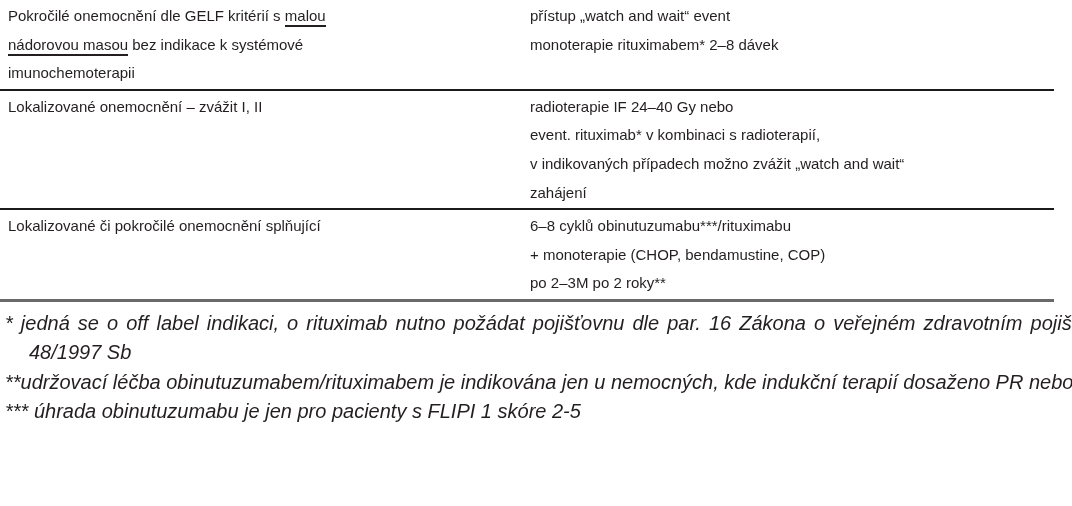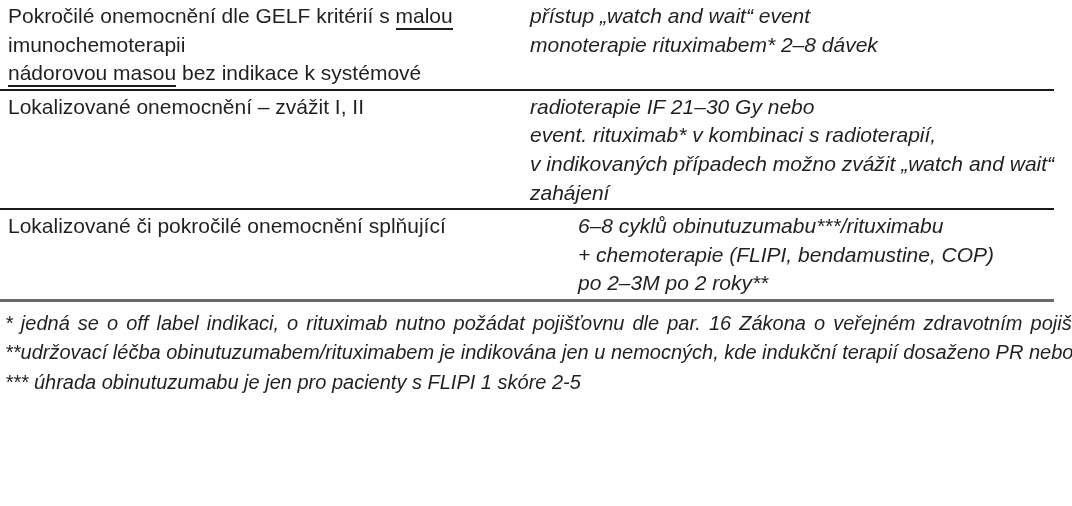--- a/index.html
+++ b/index.html
@@ -5,69 +5,70 @@
   html,body{margin:0;padding:0;}
   body{
     width:1072px;height:506px;overflow:hidden;
     background:#ffffff;color:#231f20;
     font-family:"Liberation Sans","DejaVu Sans",sans-serif;
     -webkit-font-smoothing:antialiased;
   }
   .page{position:relative;width:1072px;height:506px;}
   .treatment-table{width:1054px;}
   .row{display:flex;border-bottom:2px solid #1b1b1b;padding:2px 0 1px 0;}
-  .row:last-child{border-bottom:none;gap:48px;}
-  .cell{font-size:21px;line-height:28.6px;}
+  .row:last-child{border-bottom:none;}
+  .cell{font-size:15px;line-height:28.6px;}
   .cell-left{width:522px;padding-left:8px;box-sizing:border-box;flex:none;}
-  .cell-right{flex:1;padding-left:8px;box-sizing:border-box;font-style:italic;}
+  .cell-right{flex:1;padding-left:8px;box-sizing:border-box;}
   .line{white-space:nowrap;}
   .u{border-bottom:2px solid #231f20;padding-bottom:1px;}
   .rule-gray{width:1054px;height:3px;background:#6a6a6a;margin-top:0;}
   .footnotes{margin-top:7px;padding-left:5px;font-style:italic;font-size:20px;line-height:29.5px;}
   .fn-line{white-space:nowrap;}
   .fn-indent{padding-left:24px;}
   .fn-stretch{word-spacing:2.5px;}
 </style>
 </head>
 <body>
 
 <div class="page">
   <div class="treatment-table">
       <div class="row">
         <div class="cell cell-left">
           <div class="line"><span>Pokročilé onemocnění dle GELF kritérií s </span><span class="u">malou</span></div>
+          <div class="line"><span class="u">nádorovou masou</span><span> bez indikace k systémové</span></div>
           <div class="line"><span>imunochemoterapii</span></div>
-          <div class="line"><span class="u">nádorovou masou</span><span> bez indikace k systémové</span></div>
         </div>
         <div class="cell cell-right">
           <div class="line"><span>přístup „watch and wait“ event</span></div>
           <div class="line"><span>monoterapie rituximabem* 2–8 dávek</span></div>
         </div>
       </div>
       <div class="row">
         <div class="cell cell-left">
           <div class="line"><span>Lokalizované onemocnění – zvážit I, II</span></div>
         </div>
         <div class="cell cell-right">
-          <div class="line"><span>radioterapie IF 21–30 Gy nebo</span></div>
+          <div class="line"><span>radioterapie IF 24–40 Gy nebo</span></div>
           <div class="line"><span>event. rituximab* v kombinaci s radioterapií,</span></div>
           <div class="line"><span>v indikovaných případech možno zvážit „watch and wait“</span></div>
           <div class="line"><span>zahájení</span></div>
         </div>
       </div>
       <div class="row">
         <div class="cell cell-left">
           <div class="line"><span>Lokalizované či pokročilé onemocnění splňující</span></div>
         </div>
         <div class="cell cell-right">
           <div class="line"><span>6–8 cyklů obinutuzumabu***/rituximabu</span></div>
-          <div class="line"><span>+ chemoterapie (FLIPI, bendamustine, COP)</span></div>
+          <div class="line"><span>+ monoterapie (CHOP, bendamustine, COP)</span></div>
           <div class="line"><span>po 2–3M po 2 roky**</span></div>
         </div>
       </div>
     </div>
   <div class="rule-gray"></div>
   <div class="footnotes">
       <div class="fn-line fn-stretch">* jedná se o off label indikaci, o rituximab nutno požádat pojišťovnu dle par. 16 Zákona o veřejném zdravotním pojištění</div>
+      <div class="fn-line fn-indent">48/1997 Sb</div>
       <div class="fn-line">**udržovací léčba obinutuzumabem/rituximabem je indikována jen u nemocných, kde indukční terapií dosaženo PR nebo CR</div>
       <div class="fn-line">*** úhrada obinutuzumabu je jen pro pacienty s FLIPI 1 skóre 2-5</div>
     </div>
 </div>
 
 </body></html>

